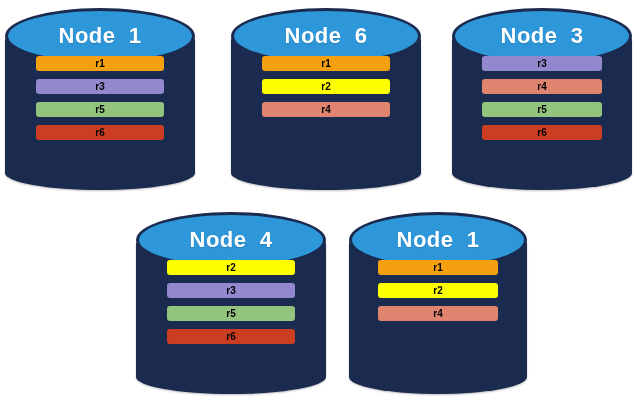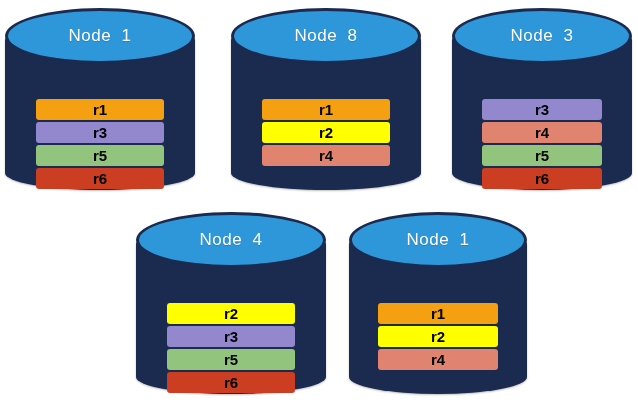--- a/index.html
+++ b/index.html
@@ -57,50 +57,49 @@
   .node-label {
     position: absolute;
     left: 0;
     top: 0;
     width: 100%;
     height: 56px;
     display: flex;
     align-items: center;
     justify-content: center;
     color: #ffffff;
-    font-weight: normal;
-    font-size: 17px;
+    font-weight: bold;
+    font-size: 22px;
     letter-spacing: 0.5px;
     white-space: pre;
     z-index: 3;
     text-shadow: 0 1px 1px rgba(0,0,0,0.15);
   }
 
   
   .records {
     position: absolute;
     left: 0;
     top: 0;
     width: 100%;
     height: 100%;
     z-index: 2;
   }
   .rec {
     position: absolute;
-    height: 21px;
+    height: 15px;
     border-radius: 3px;
     display: flex;
     align-items: center;
     justify-content: center;
     color: #000000;
     font-weight: bold;
-    font-size: 15px;
+    font-size: 10px;
     line-height: 1;
     box-sizing: border-box;
-    margin-top: 43px;
   }
 </style>
 </head>
 <body>
 
 <div id="canvas" style="background: rgb(255, 255, 255);">
     <div class="node" style="left: 5px; top: 8px; width: 190px; height: 182px;">
       <div class="cyl">
         <div class="cyl-body" style="background: rgb(27, 42, 79);"></div>
         <div class="cyl-top" style="background: rgb(46, 151, 217); border-color: rgb(27, 42, 79);"></div>
@@ -111,21 +110,21 @@
         <div class="rec" style="left: 31px; right: 31px; top: 71px; background: rgb(147, 135, 205);">r3</div>
         <div class="rec" style="left: 31px; right: 31px; top: 94px; background: rgb(146, 196, 125);">r5</div>
         <div class="rec" style="left: 31px; right: 31px; top: 117px; background: rgb(204, 62, 34);">r6</div>
       </div>
     </div>
     <div class="node" style="left: 231px; top: 8px; width: 190px; height: 182px;">
       <div class="cyl">
         <div class="cyl-body" style="background: rgb(27, 42, 79);"></div>
         <div class="cyl-top" style="background: rgb(46, 151, 217); border-color: rgb(27, 42, 79);"></div>
       </div>
-      <div class="node-label" style="color: rgb(255, 255, 255);">Node  8</div>
+      <div class="node-label" style="color: rgb(255, 255, 255);">Node  6</div>
       <div class="records">
         <div class="rec" style="left: 31px; right: 31px; top: 48px; background: rgb(245, 160, 16);">r1</div>
         <div class="rec" style="left: 31px; right: 31px; top: 71px; background: rgb(255, 255, 0);">r2</div>
         <div class="rec" style="left: 31px; right: 31px; top: 94px; background: rgb(224, 132, 112);">r4</div>
       </div>
     </div>
     <div class="node" style="left: 452px; top: 8px; width: 180px; height: 182px;">
       <div class="cyl">
         <div class="cyl-body" style="background: rgb(27, 42, 79);"></div>
         <div class="cyl-top" style="background: rgb(46, 151, 217); border-color: rgb(27, 42, 79);"></div>

